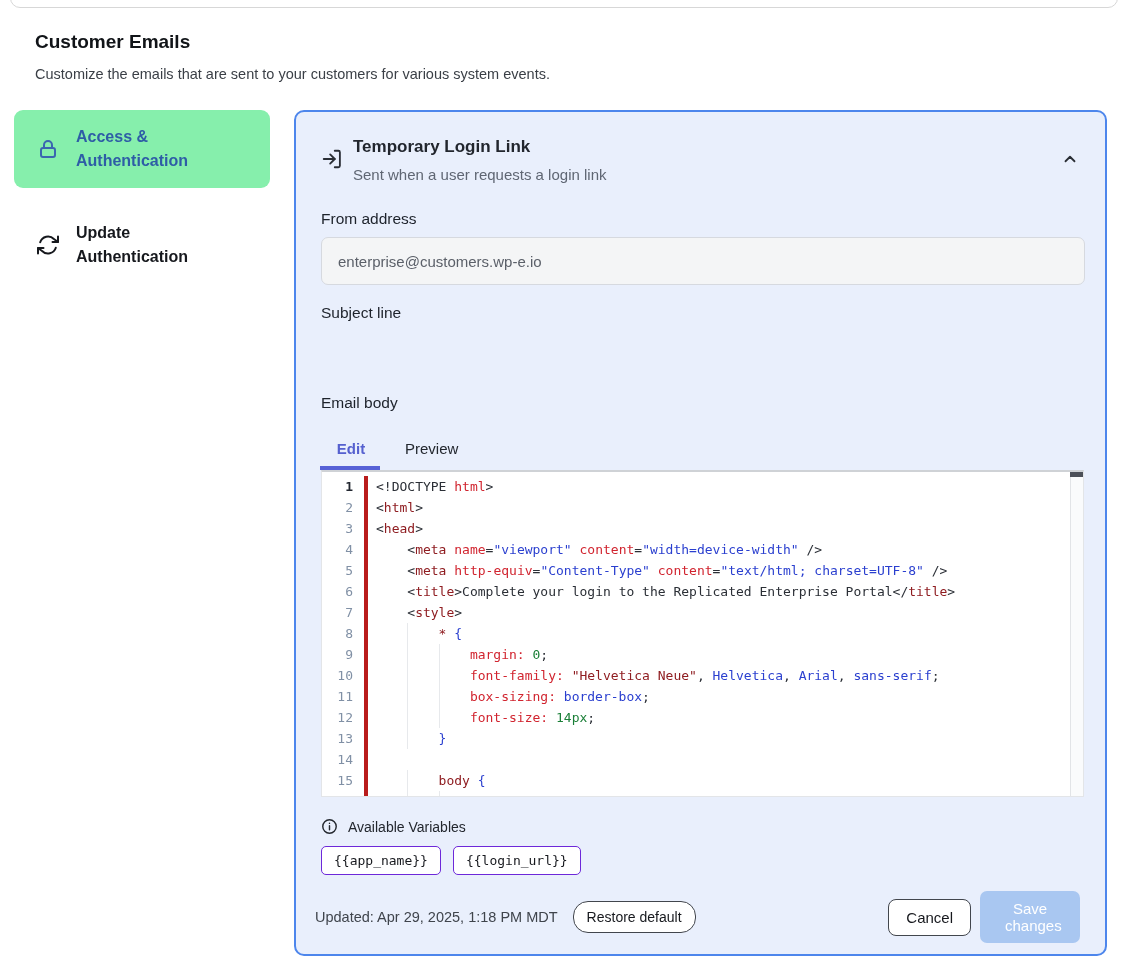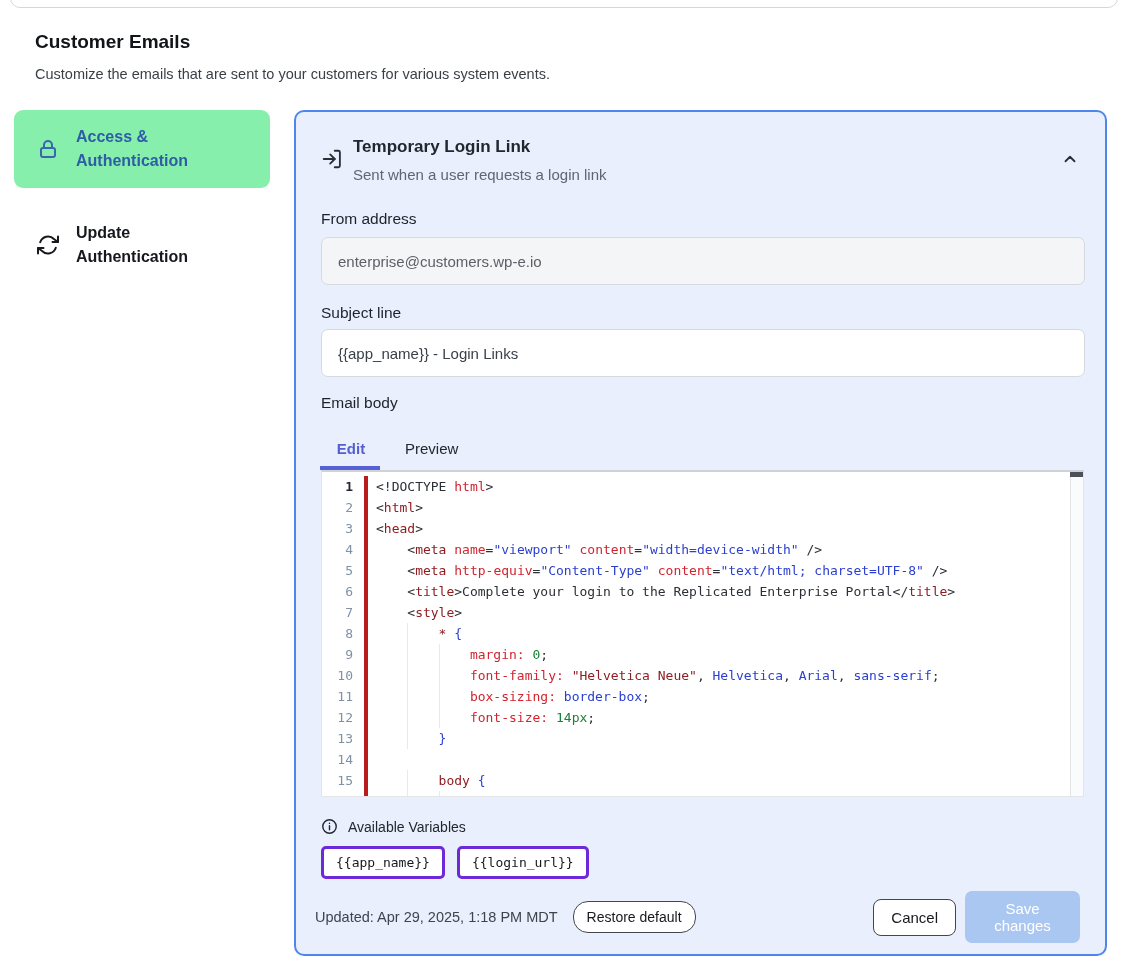--- a/index.html
+++ b/index.html
@@ -70,32 +70,32 @@
   .vscroll { position:absolute; top:0; right:0; width:13px; height:100%;
     background:#fafbfc; border-left:1px solid #e2e4e7; }
   .vthumb { position:absolute; top:0; right:0; width:13px; height:5px; background:#4c5058; cursor:pointer; }
 
   
   .vars-label { position:absolute; left:25px; top:706px; display:flex; align-items:center; gap:10px;
     font-size:14px; color:#23272e; }
   .chips { position:absolute; left:25px; top:734px; display:flex; gap:12px; }
   .chip {
     font-family:"DejaVu Sans Mono","Liberation Mono",monospace; font-size:13px; color:#16181d;
-    background:#fff; border:3px solid #6d28d9; border-radius:5px; padding:6px 12px; cursor:pointer;
+    background:#fff; border:1px solid #6d28d9; border-radius:5px; padding:6px 12px; cursor:pointer;
   }
   .footer { position:absolute; left:19px; top:786px; width:765px; height:38px;
     display:flex; align-items:center; }
   .updated { font-size:14.5px; color:#3f444c; }
   .btn { font-family:"Liberation Sans", sans-serif; cursor:pointer; background:#fff;
     border:1px solid #42464d; border-radius:15px; color:#16181d; }
   .btn.restore { margin-left:15px; font-size:14px; padding:7px 13px; }
   .spacer { flex:1; }
   .btn.cancel { font-size:15px; padding:9px 17px; border-radius:8px; }
   .btn.save { font-size:15px; padding:9px 25px; margin-left:9px; border:none;
-    background:#a9c7f1; color:#ffffff; border-radius:7px; cursor:default; width:115px; text-align:center; }
+    background:#a9c7f1; color:#ffffff; border-radius:7px; cursor:default; width:100px; text-align:center; }
   svg { display:block; }
 </style>
 </head>
 <body>
 
 <div class="top-card"></div>
 
 <div class="page-title">Customer Emails</div>
 <div class="page-sub">Customize the emails that are sent to your customers for various system events.</div>
 
@@ -135,21 +135,20 @@
   <span class="icon hdr-chevron">
     <svg width="18" height="18" viewBox="0 0 24 24" fill="none" stroke="#2a2e35" stroke-width="2.4" stroke-linecap="round" stroke-linejoin="round">
       <polyline points="6 15 12 9 18 15"></polyline>
     </svg>
   </span>
 
   <div class="field-label" style="top:98px">From address</div>
   <input class="txt dim" style="top: 125px;" readonly="" value="enterprise@customers.wp-e.io">
 
   <div class="field-label" style="top:192px">Subject line</div>
-  <input class="txt" style="top: 217px;" value="{{app_name}} - Login Links">
 
   <div class="field-label" style="top:282px">Email body</div>
 
   <div class="tabs">
       <div class="tab active">Edit</div>
       <div class="tab">Preview</div>
     </div>
   <div class="tab-underline"></div>
 
   <div class="editor">

